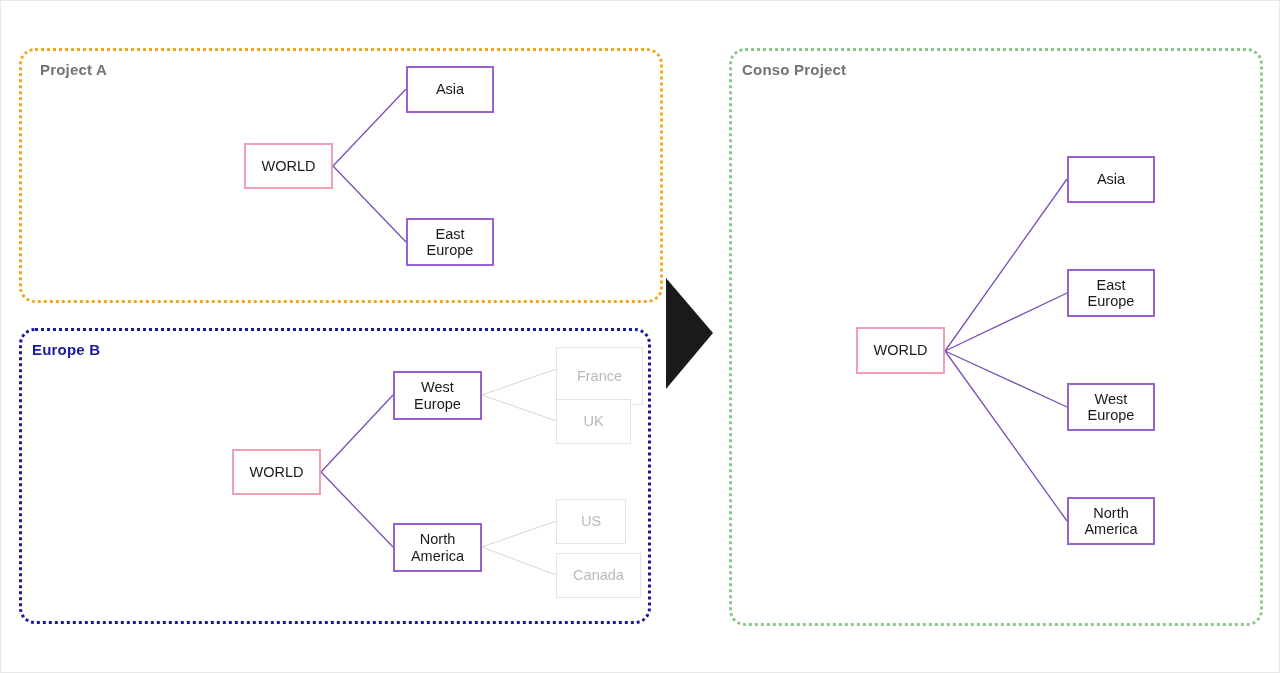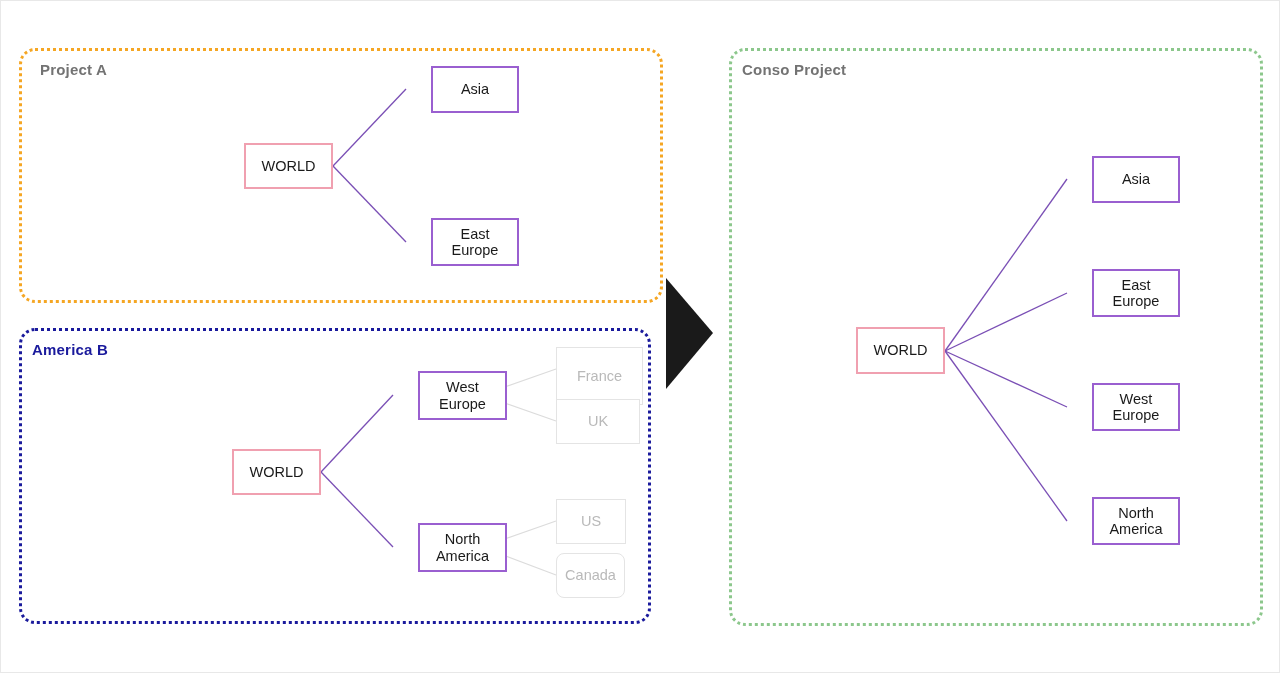--- a/index.html
+++ b/index.html
@@ -49,21 +49,20 @@
     border-style: solid;
     z-index: 3;
   }
   .node.root {
     border-color: #f0a0b0;
     border-width: 2.5px;
     justify-content: center;
   }
   .node.branch {
     border-color: #9a5fd0;
-    margin-left: 25px;
   }
   .node.leaf-disabled {
     border-color: #e4e4e4;
     border-width: 1.5px;
     color: #b9b9b9;
   }
   .node .node-label {
     display: block;
     padding: 0 4px;
   }
@@ -97,21 +96,21 @@
         <line x1="944" y1="350" x2="1066" y2="406" stroke="#7a4fb5" stroke-width="1.3"></line>
         <line x1="944" y1="350" x2="1066" y2="520" stroke="#7a4fb5" stroke-width="1.3"></line>
       </g>
     <polygon id="merge-arrow" points="665,277 712,332 665,388" fill="#1a1a1a"></polygon>
   </svg>
 
   <div id="panels-layer">
       <div class="panel" style="left: 18px; top: 47px; width: 644px; height: 255px; border-color: rgb(245, 166, 35);"></div>
       <div class="panel-title" style="left: 31px; top: 60px; color: #737373; margin-left: 8px;">Project A</div>
       <div class="panel" style="left: 18px; top: 327px; width: 632px; height: 296px; border-color: rgb(26, 26, 156);"></div>
-      <div class="panel-title" style="left: 31px; top: 340px; color: rgb(26, 26, 156);">America B</div>
+      <div class="panel-title" style="left: 31px; top: 340px; color: rgb(26, 26, 156);">Europe B</div>
       <div class="panel" style="left: 728px; top: 47px; width: 534px; height: 578px; border-color: rgb(140, 199, 140);"></div>
       <div class="panel-title" style="left: 741px; top: 60px; color: #737373;">Conso Project</div>
     </div>
 
   <div id="nodes-layer">
       <div class="node root" style="left: 243px; top: 142px; width: 89px; height: 46px;">
         <span class="node-label">WORLD</span>
       </div>
       <div class="node branch" style="left: 405px; top: 65px; width: 88px; height: 47px;">
         <span class="node-label">Asia</span>
@@ -124,27 +123,27 @@
       </div>
       <div class="node branch" style="left: 392px; top: 370px; width: 89px; height: 49px;">
         <span class="node-label">West<br>Europe</span>
       </div>
       <div class="node branch" style="left: 392px; top: 522px; width: 89px; height: 49px;">
         <span class="node-label">North<br>America</span>
       </div>
       <div class="node leaf-disabled" style="left: 555px; top: 346px; width: 87px; height: 58px;">
         <span class="node-label">France</span>
       </div>
-      <div class="node leaf-disabled" style="left: 555px; top: 398px; width: 84px; height: 45px;">
+      <div class="node leaf-disabled" style="left: 555px; top: 398px; width: 75px; height: 45px;">
         <span class="node-label">UK</span>
       </div>
       <div class="node leaf-disabled" style="left: 555px; top: 498px; width: 70px; height: 45px;">
         <span class="node-label">US</span>
       </div>
-      <div class="node leaf-disabled" style="left: 555px; top: 552px; width: 69px; height: 45px; border-radius: 8px;">
+      <div class="node leaf-disabled" style="left: 555px; top: 552px; width: 85px; height: 45px;">
         <span class="node-label">Canada</span>
       </div>
       <div class="node root" style="left: 855px; top: 326px; width: 89px; height: 47px;">
         <span class="node-label">WORLD</span>
       </div>
       <div class="node branch" style="left: 1066px; top: 155px; width: 88px; height: 47px;">
         <span class="node-label">Asia</span>
       </div>
       <div class="node branch" style="left: 1066px; top: 268px; width: 88px; height: 48px;">
         <span class="node-label">East<br>Europe</span>

